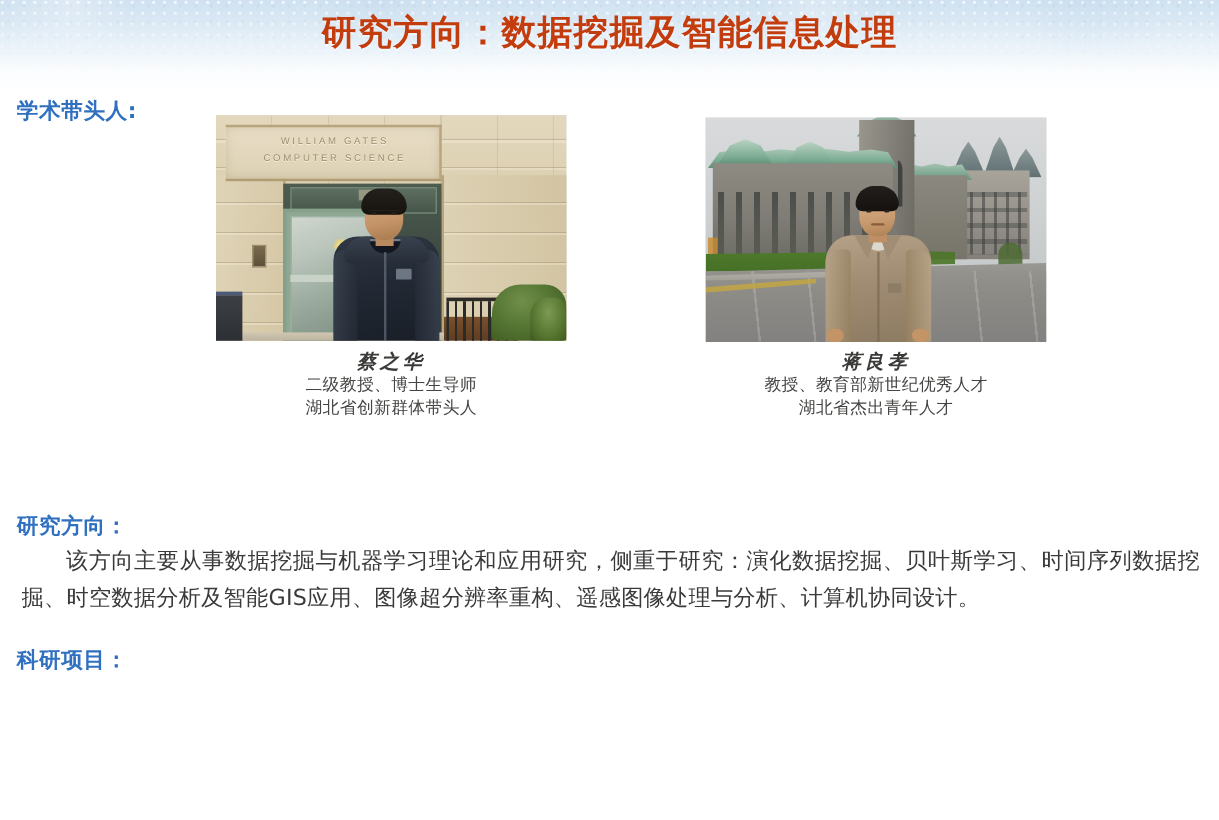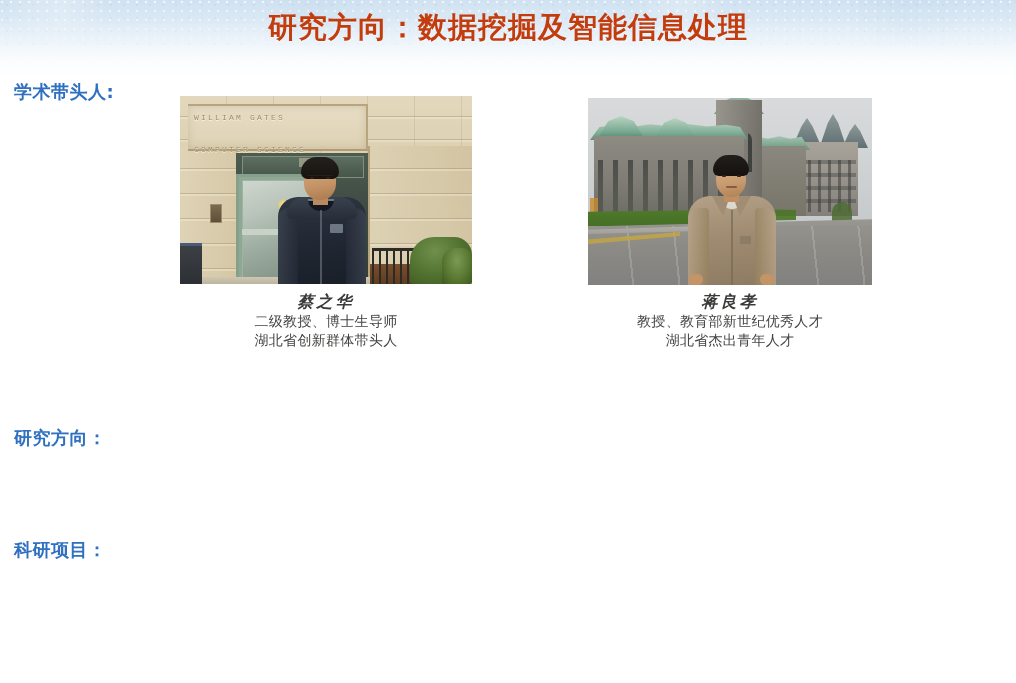--- a/index.html
+++ b/index.html
@@ -171,30 +171,30 @@
     background: linear-gradient(180deg, #e8dec6 0%, #ddd1b4 100%);
     border-top: 2px solid #b8a57d;
     border-bottom: 2px solid #b09d74;
     border-right: 2px solid #b8a57d;
     box-shadow: inset 0 0 8px rgba(160,142,108,0.35);
   }
   .gates-text1, .gates-text2 {
     position: absolute;
     left: 14px;
     width: 170px;
-    text-align: left;
+    text-align: center;
     color: #9d8d6c;
     font-size: 8px;
     letter-spacing: 2.2px;
-    font-family: Liberation Mono, monospace;
+    font-family: Liberation Sans, sans-serif;
     text-shadow: 0 1px 0 rgba(255,252,240,0.75);
     white-space: nowrap;
   }
   .gates-text1 { top: 17px; }
-  .gates-text2 { top: 49px; }
+  .gates-text2 { top: 31px; }
 
   .gates-entry-recess {
     left: 56px; top: 57px; width: 132px; height: 131px;
     background: linear-gradient(180deg, #4e5c50 0%, #3e4a42 45%, #333d36 100%);
   }
   .gates-transom {
     left: 62px; top: 60px; width: 120px; height: 20px;
     background: linear-gradient(180deg, #5d6f60 0%, #46564a 100%);
     border: 1px solid #7e9180;
   }
@@ -720,16 +720,17 @@
   </div>
 
   <div class="caption" id="cap-left">
     <div class="cap-name">蔡之华</div>
     <div class="cap-line">二级教授、博士生导师</div>
     <div class="cap-line">湖北省创新群体带头人</div>
   </div>
 
 
   <div class="heading" id="h-research">研究方向：</div>
+  <div class="para" id="p-research">该方向主要从事数据挖掘与机器学习理论和应用研究，侧重于研究：演化数据挖掘、贝叶斯学习、时间序列数据挖掘、时空数据分析及智能GIS应用、图像超分辨率重构、遥感图像处理与分析、计算机协同设计。</div>
 
   <div class="heading" id="h-projects">科研项目：</div>
 
 </div>
 
 </body></html>

